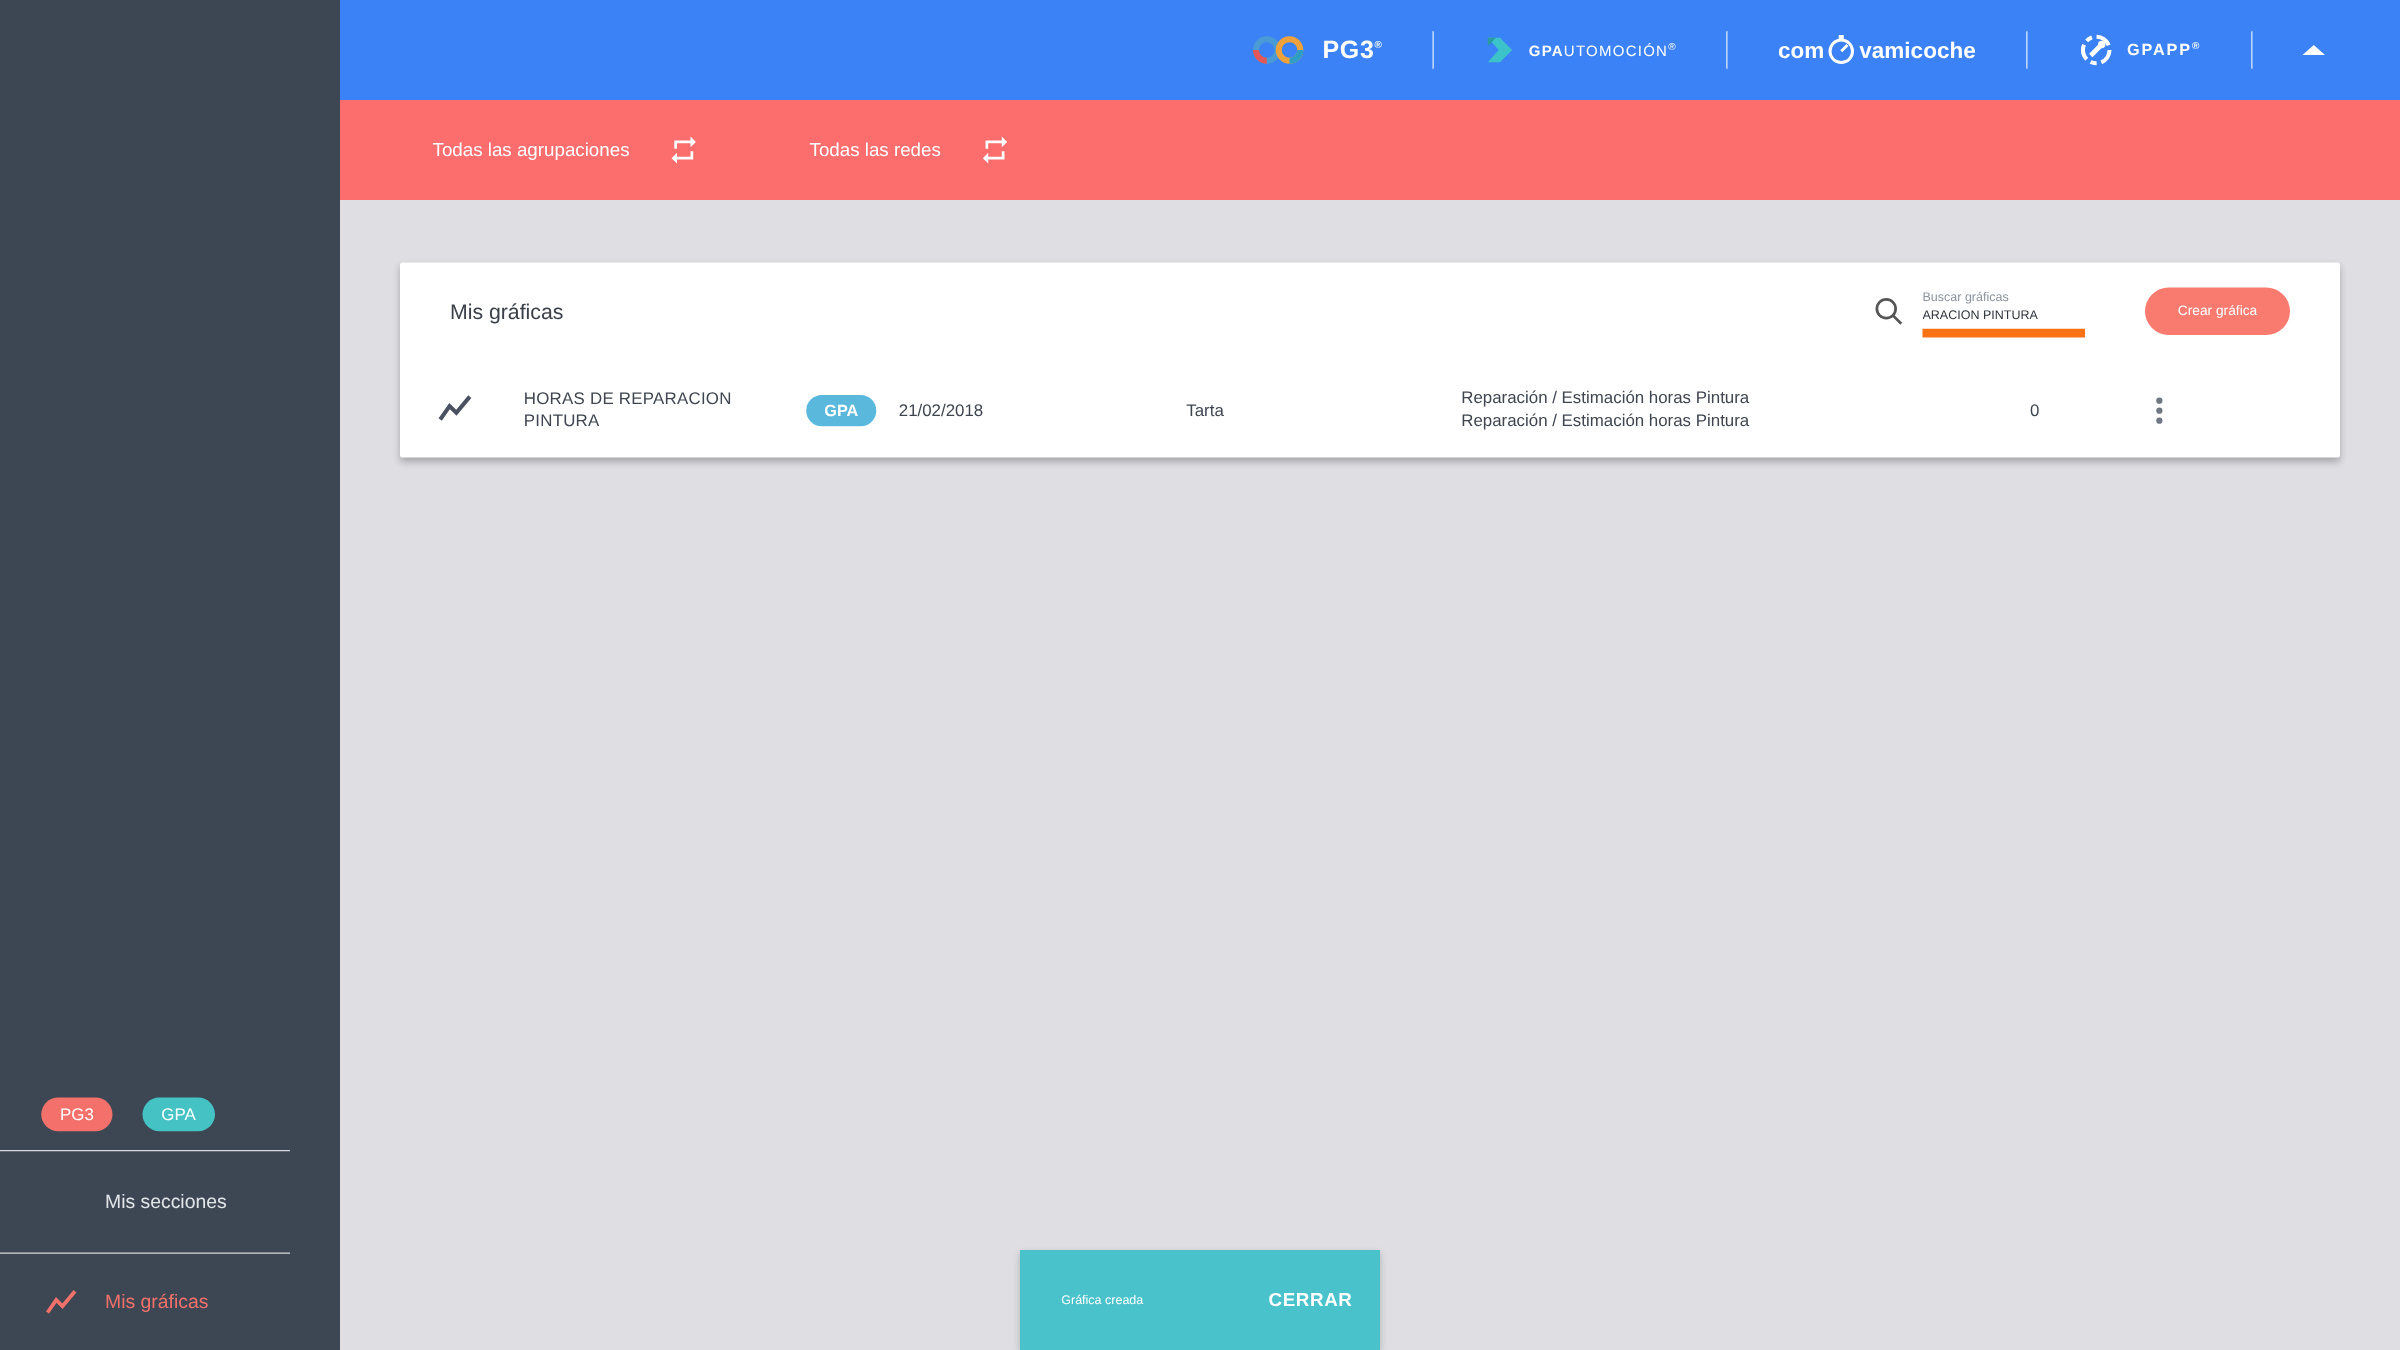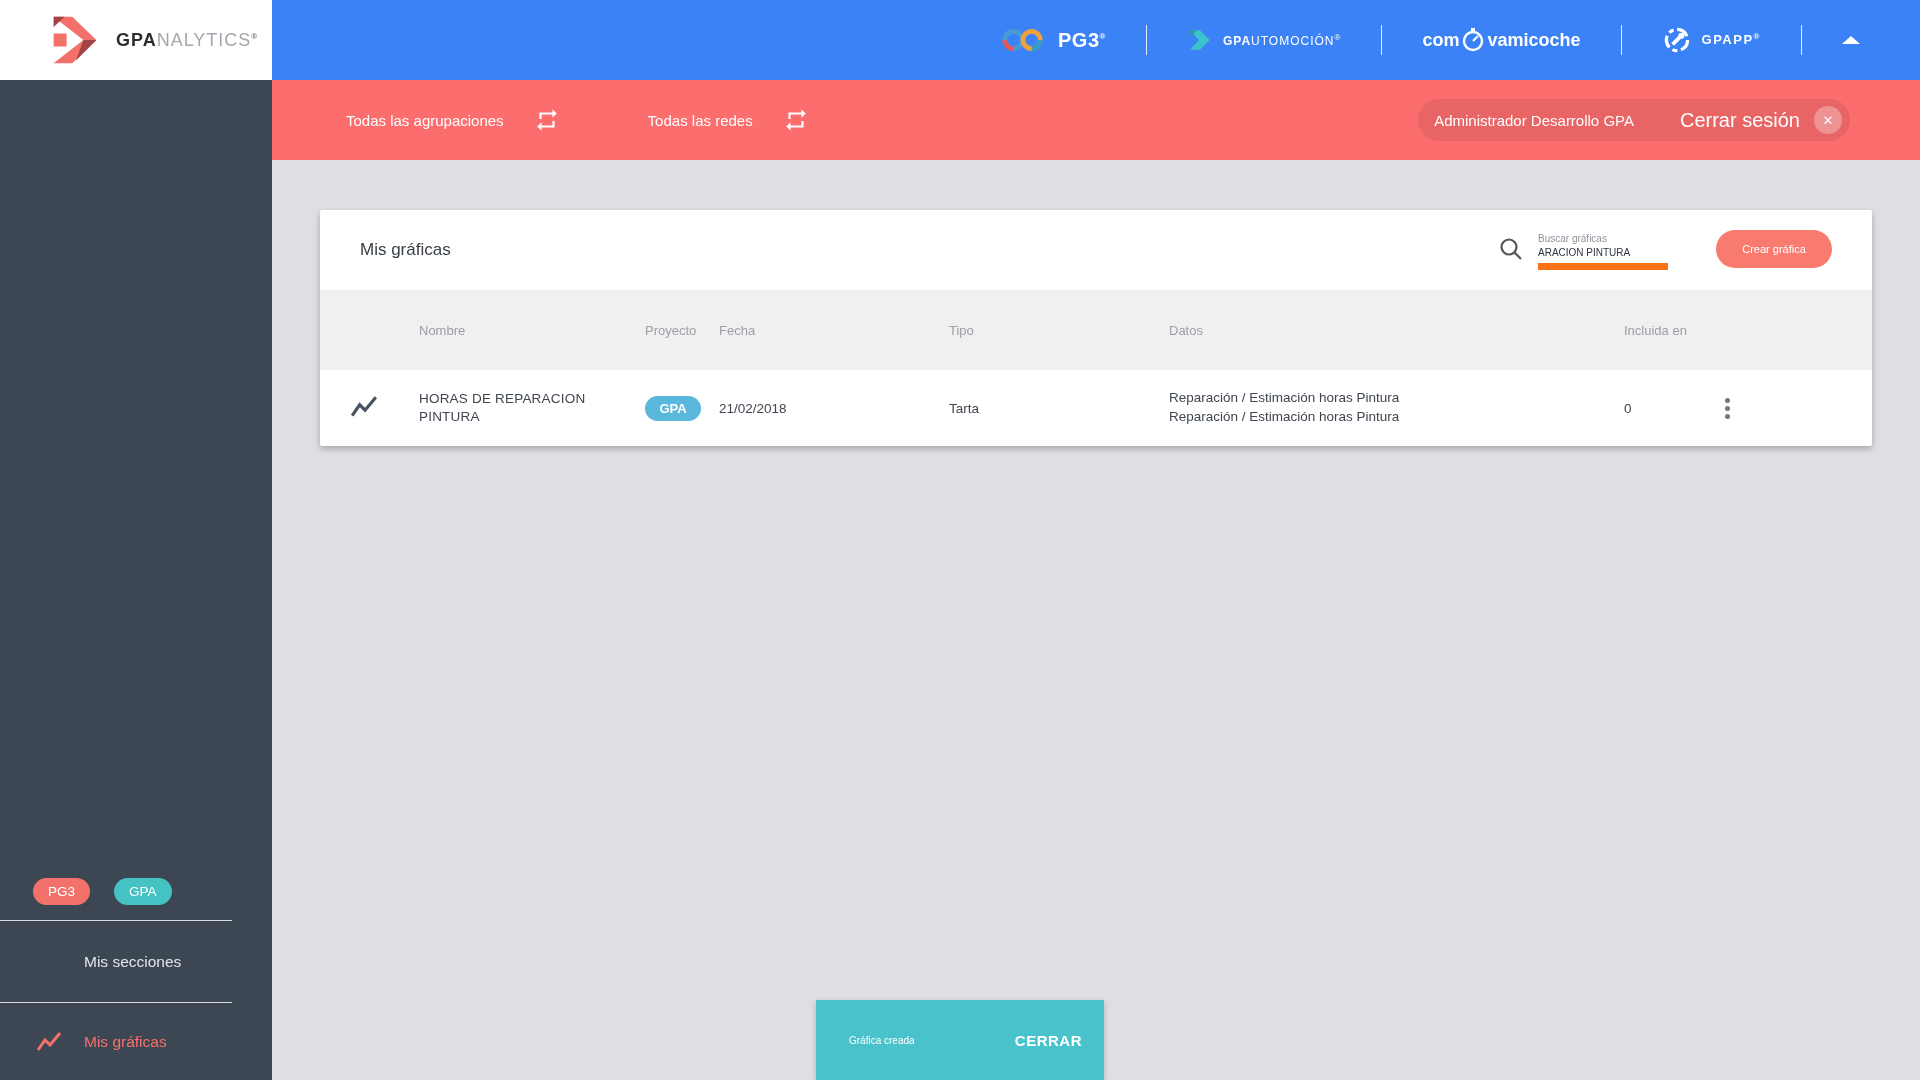--- a/index.html
+++ b/index.html
@@ -129,30 +129,20 @@
       <line x1="8.5" y1="15.5" x2="15.5" y2="8.5" stroke="#fff" stroke-width="3"></line>
       <circle cx="15.5" cy="8.5" r="2.4" fill="#fff"></circle>
     </svg>
     <span class="gpapp-text"><span>GPAPP</span><sup>®</sup></span>
   </div>
   <div class="tb-div"></div>
   <div class="tri-up"></div>
 </div>
 
 <div class="sidebar">
-  <div class="sidebar-logo">
-    <svg width="54" height="52" viewBox="0 0 58 54">
-      <polygon points="6,20 20,20 20,34 6,34" fill="#f4716b"></polygon>
-      <polygon points="6,2 26,2 52,27 38,27" fill="#f4716b"></polygon>
-      <polygon points="38,27 52,27 26,52 6,52" fill="#f4716b"></polygon>
-      <polygon points="6,2 18,2 6,13" fill="#a04545"></polygon>
-      <polygon points="38,27 52,27 30,49" fill="#a04545"></polygon>
-    </svg>
-    <span class="logo-text"><span class="b">GPA</span><span class="l">NALYTICS</span><sup>®</sup></span>
-  </div>
 
   <div class="badges">
     <span class="pill pill-pg3">PG3</span>
     <span class="pill pill-gpa">GPA</span>
   </div>
 
   <div class="side-item" style="top:920px; height:82px;">
     <span class="ic hamb">
         <i></i>
         <i></i>
@@ -178,55 +168,40 @@
         <path d="M7 7h10v3l4-4-4-4v3H5v6h2V7zm10 10H7v-3l-4 4 4 4v-3h12v-6h-2v4z" fill="#fff"></path>
       </svg>
   </span>
   <span class="fb-gap"></span>
   <span class="fb-label">Todas las redes</span>
   <span class="fb-icon">
     <svg width="26" height="26" viewBox="0 0 24 24">
         <path d="M7 7h10v3l4-4-4-4v3H5v6h2V7zm10 10H7v-3l-4 4 4 4v-3h12v-6h-2v4z" fill="#fff"></path>
       </svg>
   </span>
-  <div class="user-pill">
-    <span class="user-name">Administrador Desarrollo GPA</span>
-    <span class="logout-lbl">Cerrar sesión</span>
-    <span class="logout-x">✕</span>
-  </div>
 </div>
 
 <div class="card">
   <div class="card-header">
     <span class="card-title">Mis gráficas</span>
     <div class="header-right">
       <span class="search-ic">
         <svg width="26" height="26" viewBox="0 0 26 26">
             <circle cx="11" cy="11" r="7.5" fill="none" stroke="#555" stroke-width="2.2"></circle>
             <line x1="16.5" y1="16.5" x2="23" y2="23" stroke="#555" stroke-width="2.2"></line>
           </svg>
       </span>
       <div class="search-field">
         <label>Buscar gráficas</label>
         <input type="text" value="ARACION PINTURA" style="">
       </div>
       <button class="create-btn">Crear gráfica</button>
     </div>
   </div>
 
-  <div class="t-head">
-    <div class="c0"></div>
-    <div class="c1">Nombre</div>
-    <div class="c2">Proyecto</div>
-    <div class="c3">Fecha</div>
-    <div class="c4">Tipo</div>
-    <div class="c5">Datos</div>
-    <div class="c6">Incluida en</div>
-    <div class="c7"></div>
-  </div>
 
   <div class="t-row">
     <div class="c0">
       <span>
         <svg width="28" height="24" viewBox="0 0 26 22">
             <polyline points="2,19 9,9 14,14 24,2" fill="none" stroke="#4a5262" stroke-width="3"></polyline>
           </svg>
       </span>
     </div>
     <div class="c1">

